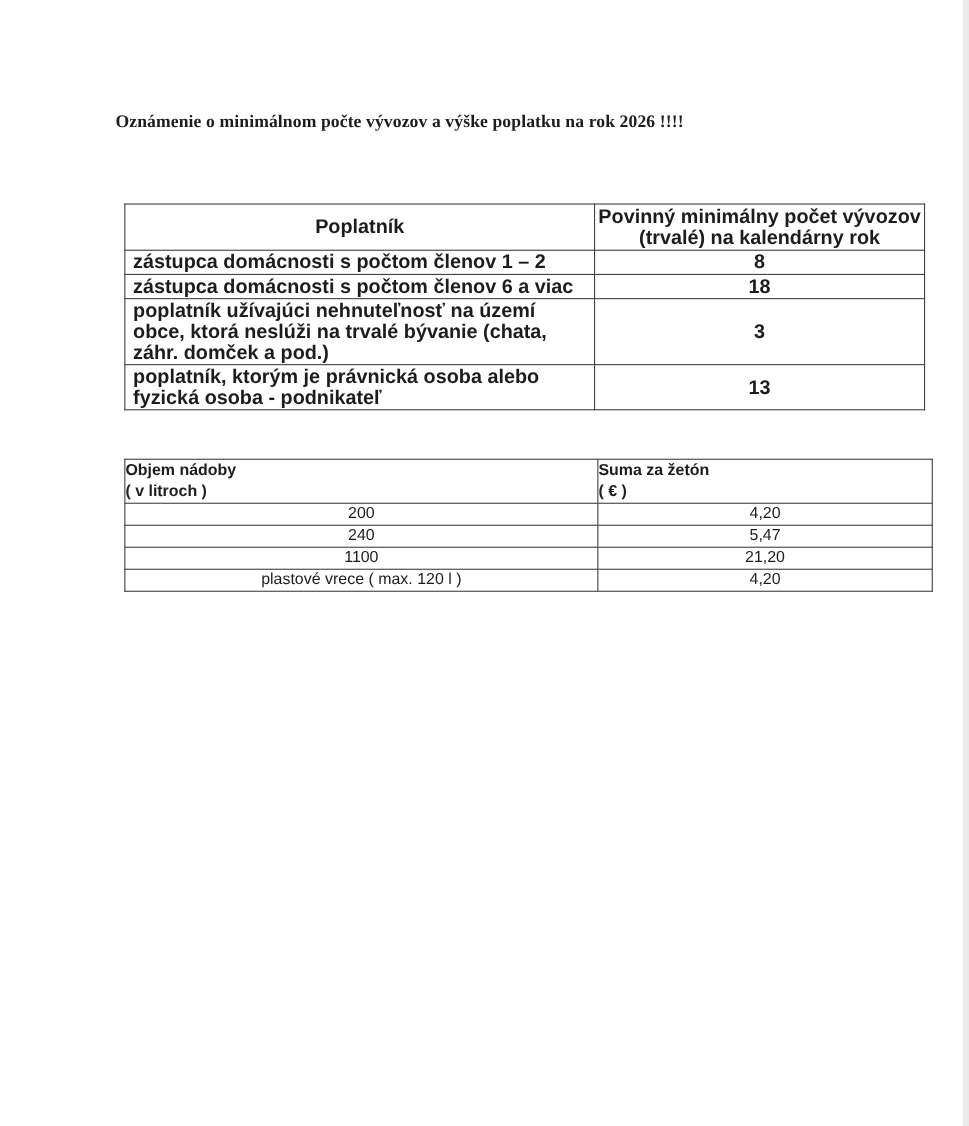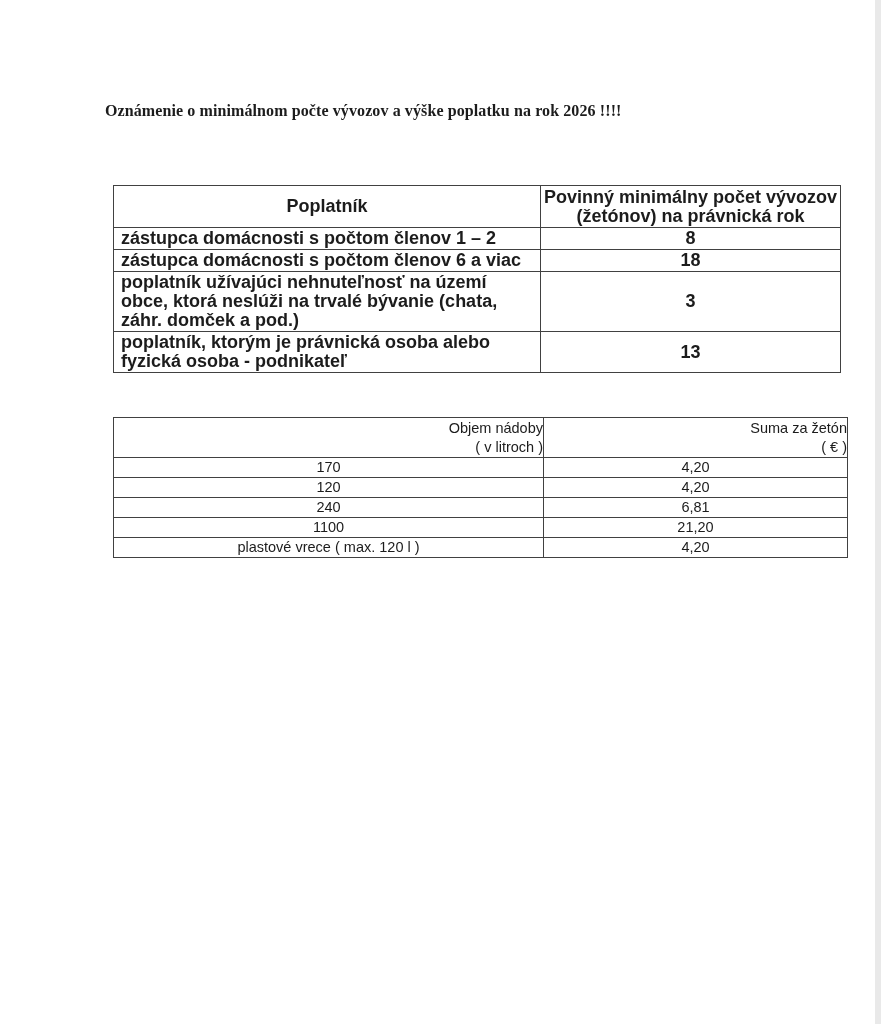--- a/index.html
+++ b/index.html
@@ -66,42 +66,42 @@
     left: 113px;
     top: 417px;
     width: 734px;
     font-size: 14.5px;
     font-weight: normal;
     line-height: 19px;
     text-align: center;
   }
   .price-table col.c1 { width: 430px; }
   .price-table col.c2 { width: 304px; }
-  .price-table th { font-weight: normal; text-align: right; }
+  .price-table th { font-weight: bold; text-align: left; }
   .price-table .hrow { height: 40px; }
   .price-table .r    { height: 20px; }
 </style>
 </head>
 <body>
 
 <div class="page">
 
   <div class="doc-title">Oznámenie o minimálnom počte vývozov a výške poplatku na rok 2026 !!!!</div>
 
   <table class="vyvoz-table">
     <colgroup>
         <col class="c1">
         <col class="c2">
       </colgroup>
     <tbody>
       <tr class="hrow">
         <th>Poplatník</th>
         <th class="two-line">
           <span>Povinný minimálny počet vývozov</span>
-          <span>(žetónov) na právnická rok</span>
+          <span>(trvalé) na kalendárny rok</span>
         </th>
       </tr>
       <tr class="r-s">
         <td class="label">zástupca domácnosti s počtom členov 1 – 2</td>
         <td class="value">8</td>
       </tr>
       <tr class="r-s">
         <td class="label">zástupca domácnosti s počtom členov 6 a viac</td>
         <td class="value">18</td>
       </tr>
@@ -127,30 +127,26 @@
         <th class="two-line">
           <span>Objem nádoby</span>
           <span>( v litroch )</span>
         </th>
         <th class="two-line">
           <span>Suma za žetón</span>
           <span>( € )</span>
         </th>
       </tr>
       <tr class="r">
-        <td>170</td>
-        <td>4,20</td>
-      </tr>
-      <tr class="r">
-        <td>120</td>
+        <td>200</td>
         <td>4,20</td>
       </tr>
       <tr class="r">
         <td>240</td>
-        <td>6,81</td>
+        <td>5,47</td>
       </tr>
       <tr class="r">
         <td>1100</td>
         <td>21,20</td>
       </tr>
       <tr class="r">
         <td>plastové vrece ( max. 120 l )</td>
         <td>4,20</td>
       </tr>
     </tbody>

